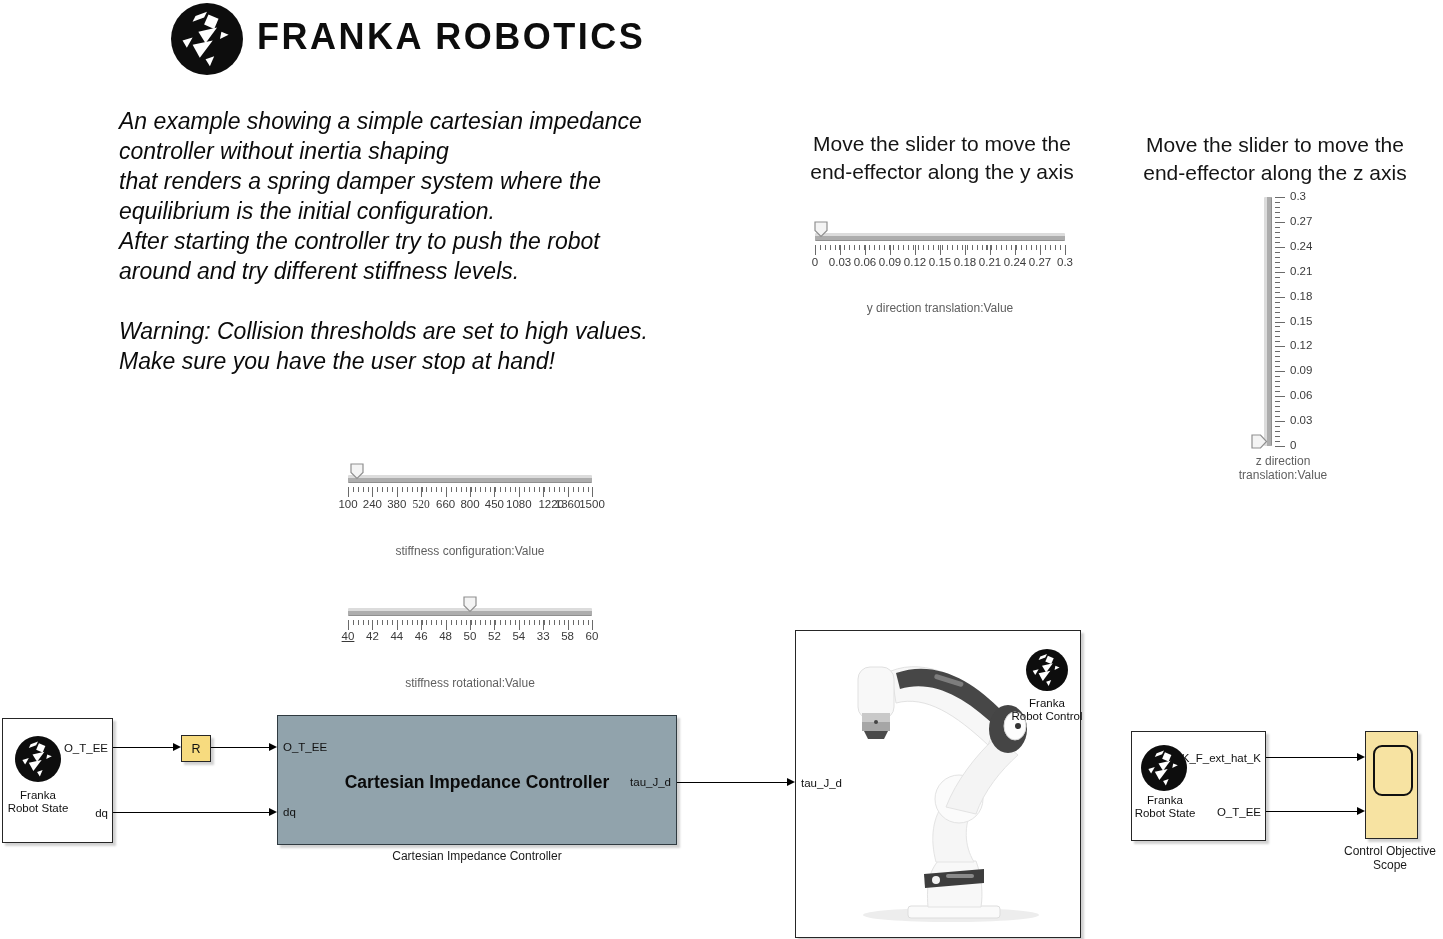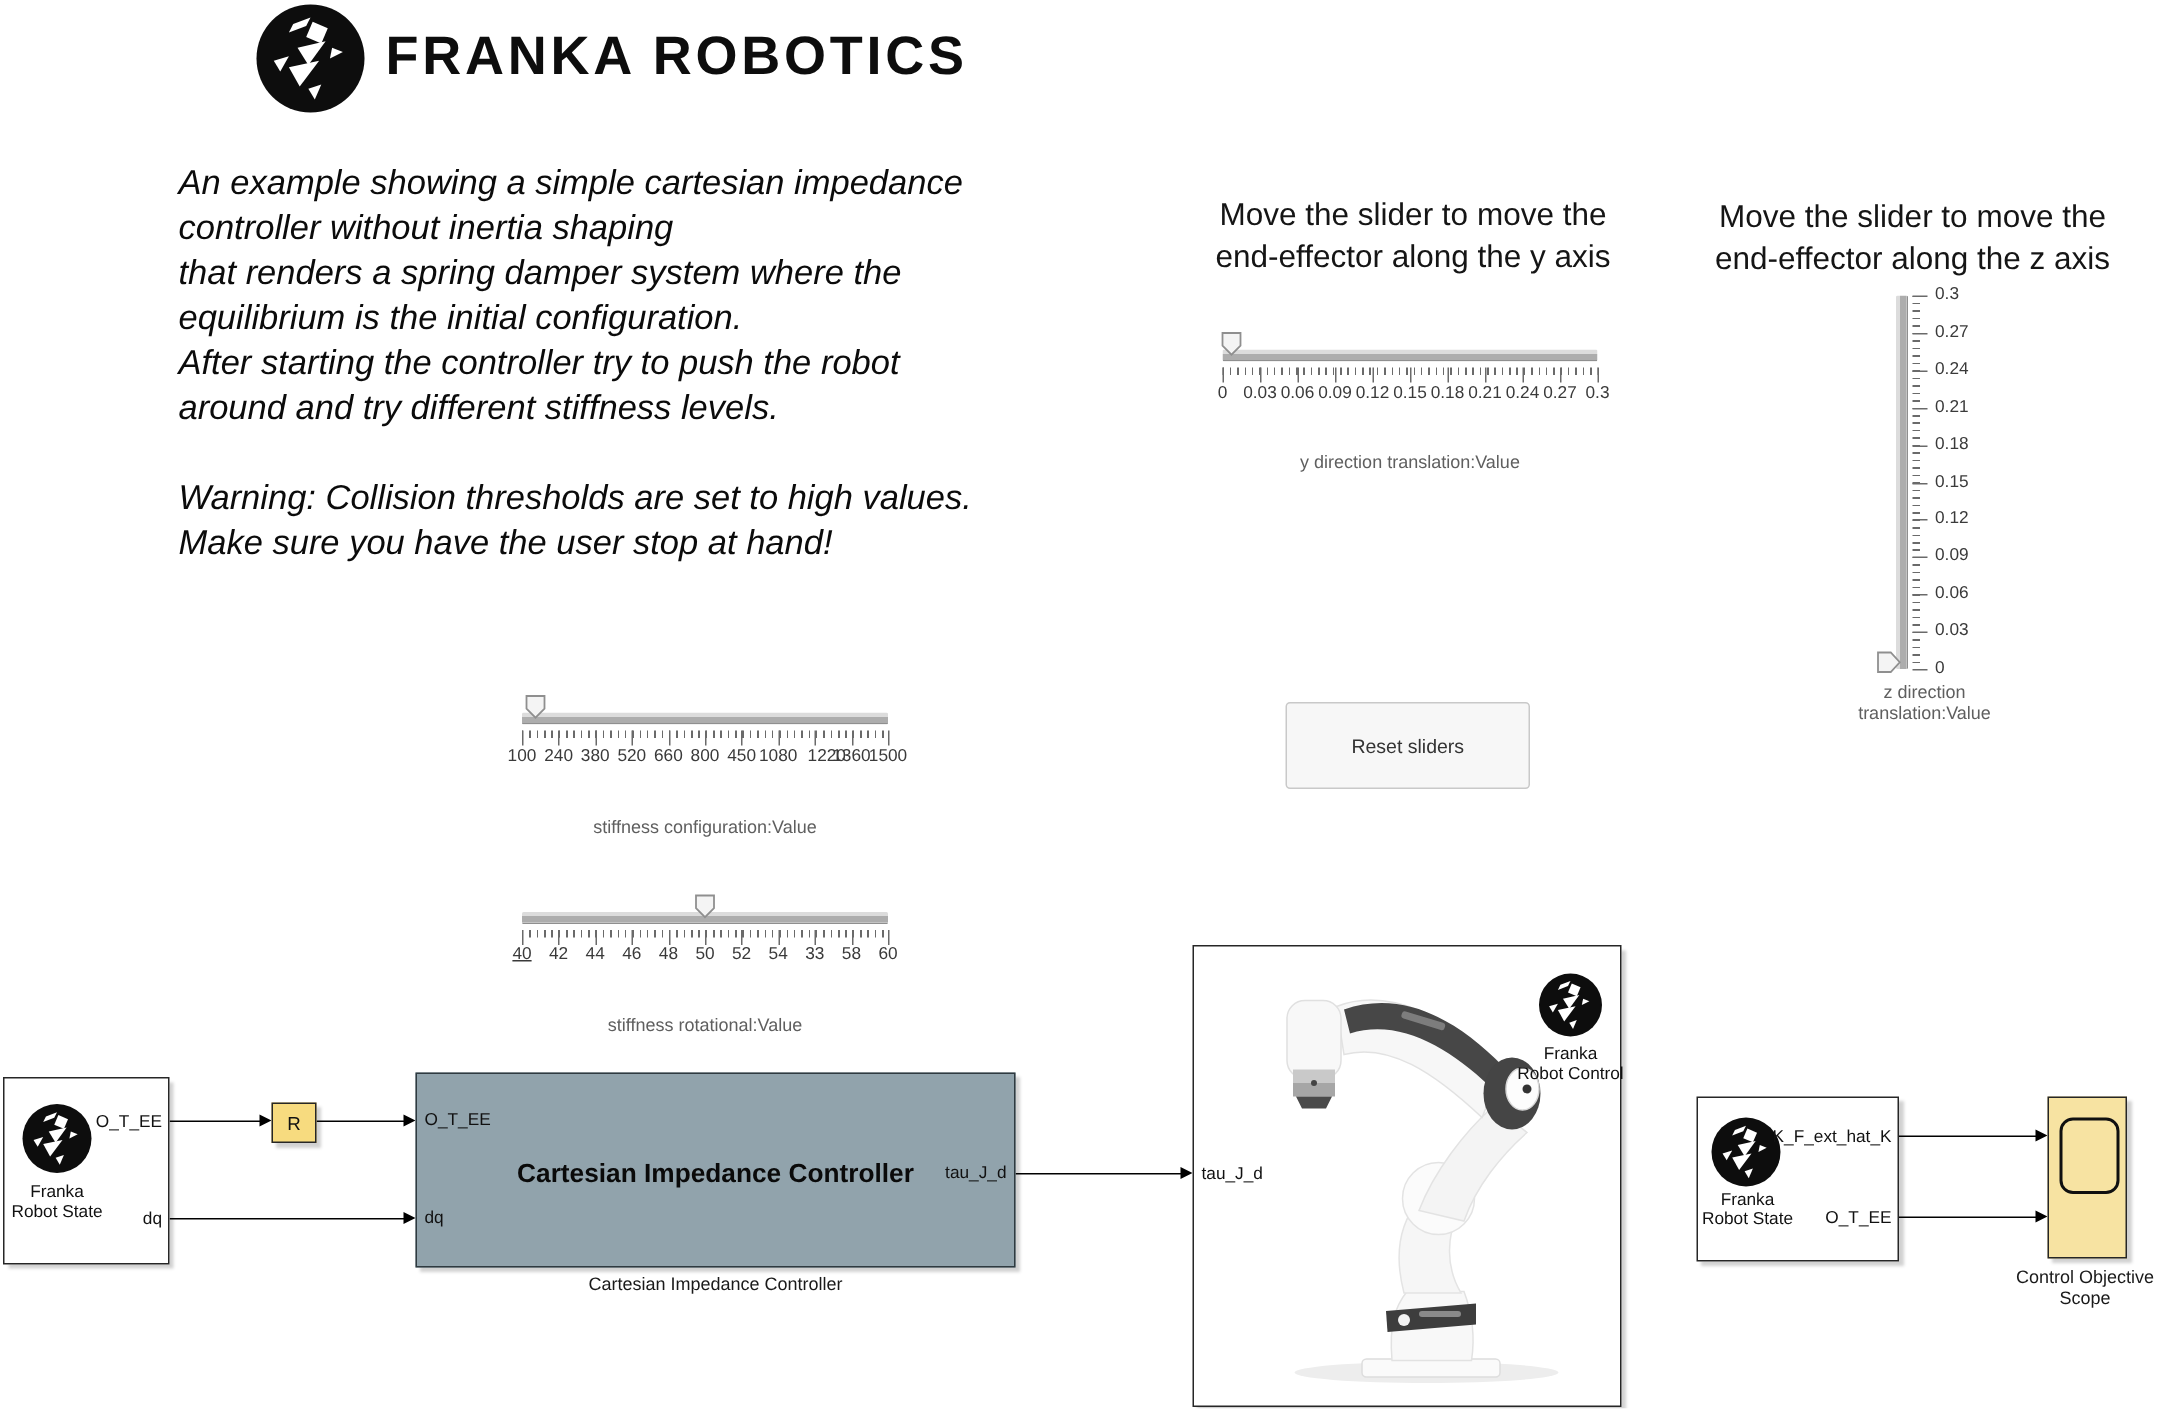--- a/index.html
+++ b/index.html
@@ -142,23 +142,20 @@
       <span class="ticklabel" style="top: 50%;">0.15</span>
       <span class="ticklabel" style="top: 60%;">0.12</span>
       <span class="ticklabel" style="top: 70%;">0.09</span>
       <span class="ticklabel" style="top: 80%;">0.06</span>
       <span class="ticklabel" style="top: 90%;">0.03</span>
       <span class="ticklabel" style="top: 100%;">0</span>
     </div>
   <div class="abs slider-caption" style="left:1208px;top:455px;width:150px;">z direction
 translation:Value</div>
 
-  <div class="abs reset-btn" style="left:857px;top:468px;">
-    <span>Reset sliders</span>
-  </div>
 
   <div class="abs track-h" style="left:348px;top:475px;width:244px;">
     <svg class="thumb" style="left:calc(3.57% - 7px);top:-12px;" width="14" height="17" viewBox="0 0 14 17">
       <path d="M1,1 H13 V9.5 L7,15.5 L1,9.5 Z" fill="#f4f4f4" stroke="#8f8f8f" stroke-width="1.2"></path>
     </svg>
   </div>
   <div class="abs ruler-h" style="left:348px;top:487px;width:244px;">
       <span class="tickmark" style="left: 0%;"></span>
       <span class="tickmark" style="left: 10%;"></span>
       <span class="tickmark" style="left: 20%;"></span>
@@ -168,21 +165,21 @@
       <span class="tickmark" style="left: 60%;"></span>
       <span class="tickmark" style="left: 70%;"></span>
       <span class="tickmark" style="left: 80%;"></span>
       <span class="tickmark" style="left: 90%;"></span>
       <span class="tickmark" style="left: 100%;"></span>
     </div>
   <div class="abs ticklabels-h" style="left:348px;top:498px;width:244px;">
       <span class="ticklabel" style="left: 0%;">100</span>
       <span class="ticklabel" style="left: 10%;">240</span>
       <span class="ticklabel" style="left: 20%;">380</span>
-      <span class="ticklabel" style="left: 30%;">520</span>
+      <span class="ticklabel" style="left: 30%; font-family: Liberation Serif, serif;">520</span>
       <span class="ticklabel" style="left: 40%;">660</span>
       <span class="ticklabel" style="left: 50%;">800</span>
       <span class="ticklabel" style="left: 60%;">450</span>
       <span class="ticklabel" style="left: 70%;">1080</span>
       <span class="ticklabel" style="left: 80%; padding-left: 16px;">1220</span>
       <span class="ticklabel" style="left: 90%;">1360</span>
       <span class="ticklabel" style="left: 100%;">1500</span>
     </div>
   <div class="abs slider-caption" style="left:345px;top:545px;width:250px;">stiffness configuration:Value</div>
 

